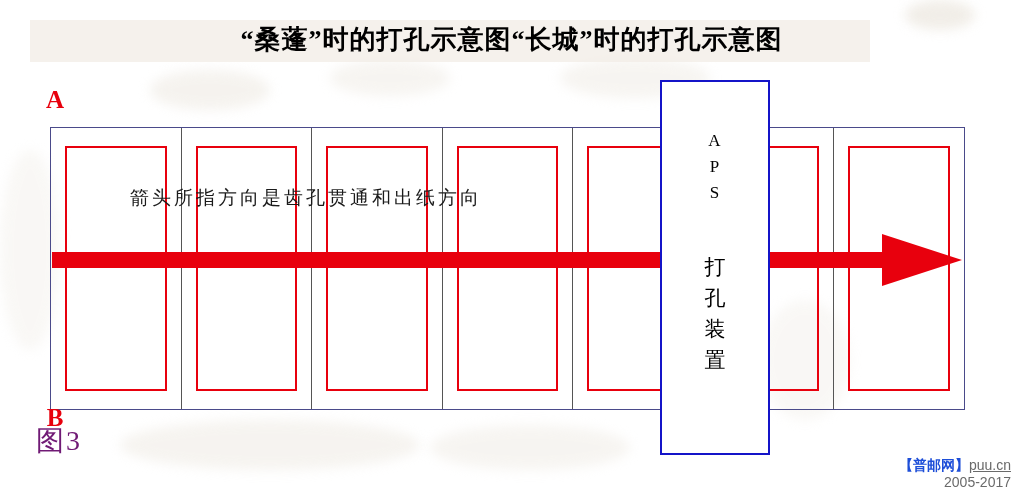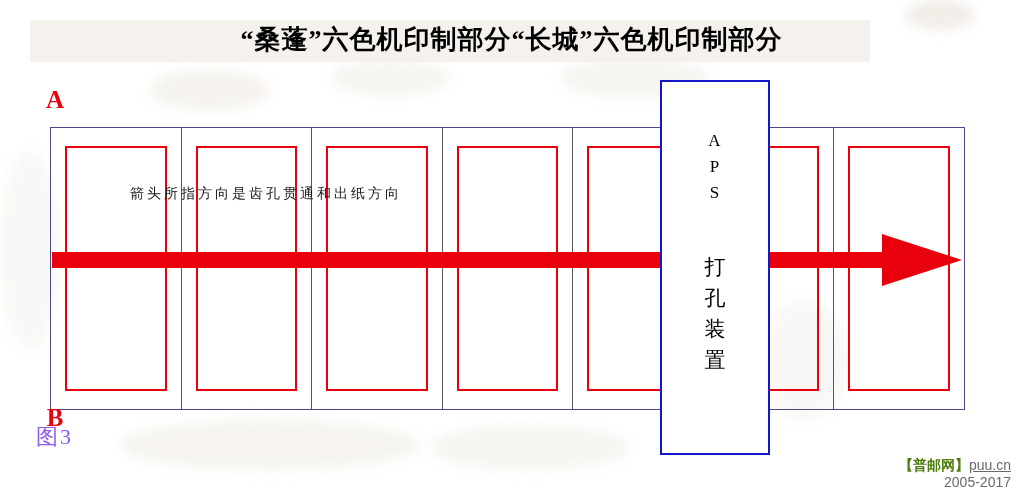--- a/index.html
+++ b/index.html
@@ -81,21 +81,21 @@
     border: 2px solid #e8000d;
     box-sizing: border-box;
     background: transparent;
   }
 
   
   #strip-caption {
     position: absolute;
     left: 130px;
     top: 185px;
-    font-size: 14px;
+    font-size: 19px;
     color: #1a1a1a;
     letter-spacing: 3px;
     white-space: nowrap;
   }
 
   
   #arrow-shaft-left {
     position: absolute;
     left: 52px;
     top: 252px;
@@ -170,38 +170,38 @@
     color: #000000;
     font-weight: 500;
   }
   #aps-cn span { display: block; }
 
   
   #fig-label {
     position: absolute;
     left: 36px;
     top: 422px;
-    font-size: 22px;
-    color: #8b5cf6;
+    font-size: 28px;
+    color: #701a75;
     letter-spacing: 2px;
   }
 
   
   #watermark {
     position: absolute;
     right: 12px;
     bottom: 6px;
     text-align: right;
     line-height: 17px;
     color: #5f5f5f;
     font-size: 14px;
     font-family: "Liberation Sans", sans-serif;
   }
   #wm-line1 .wm-brand {
-    color: #4d7c0f;
+    color: #1d4ed8;
     font-weight: bold;
   }
   #wm-line1 .wm-dom {
     color: #6a6a6a;
     text-decoration: underline;
   }
   #wm-line2 {
     font-size: 14px;
     color: #6a6a6a;
   }
@@ -214,21 +214,21 @@
   <div class="blotch" style="left:905px; top:0px; width:70px; height:30px;"></div>
   <div class="blotch" style="left:150px; top:70px; width:120px; height:40px; opacity:.6;"></div>
   <div class="blotch" style="left:330px; top:60px; width:120px; height:36px; opacity:.5;"></div>
   <div class="blotch" style="left:560px; top:58px; width:150px; height:40px; opacity:.5;"></div>
   <div class="blotch" style="left:120px; top:420px; width:300px; height:50px; opacity:.55;"></div>
   <div class="blotch" style="left:430px; top:425px; width:200px; height:45px; opacity:.5;"></div>
   <div class="blotch" style="left:760px; top:300px; width:90px; height:120px; opacity:.35;"></div>
   <div class="blotch" style="left:0px; top:150px; width:60px; height:200px; opacity:.35;"></div>
 
   <div id="title-band"></div>
-  <div id="title">“桑蓬”六色机印制部分“长城”六色机印制部分</div>
+  <div id="title">“桑蓬”时的打孔示意图“长城”时的打孔示意图</div>
 
   <div id="strip">
     <div class="pane">
         <div class="stamp"></div>
       </div>
     <div class="pane">
         <div class="stamp"></div>
       </div>
     <div class="pane">
         <div class="stamp"></div>

